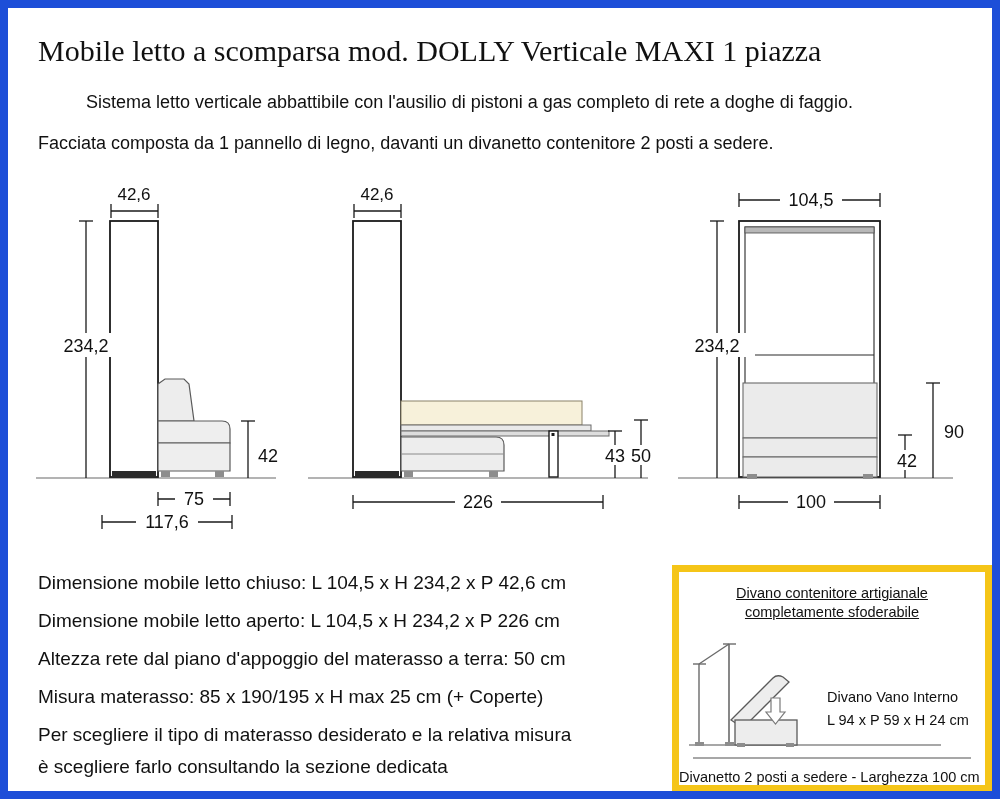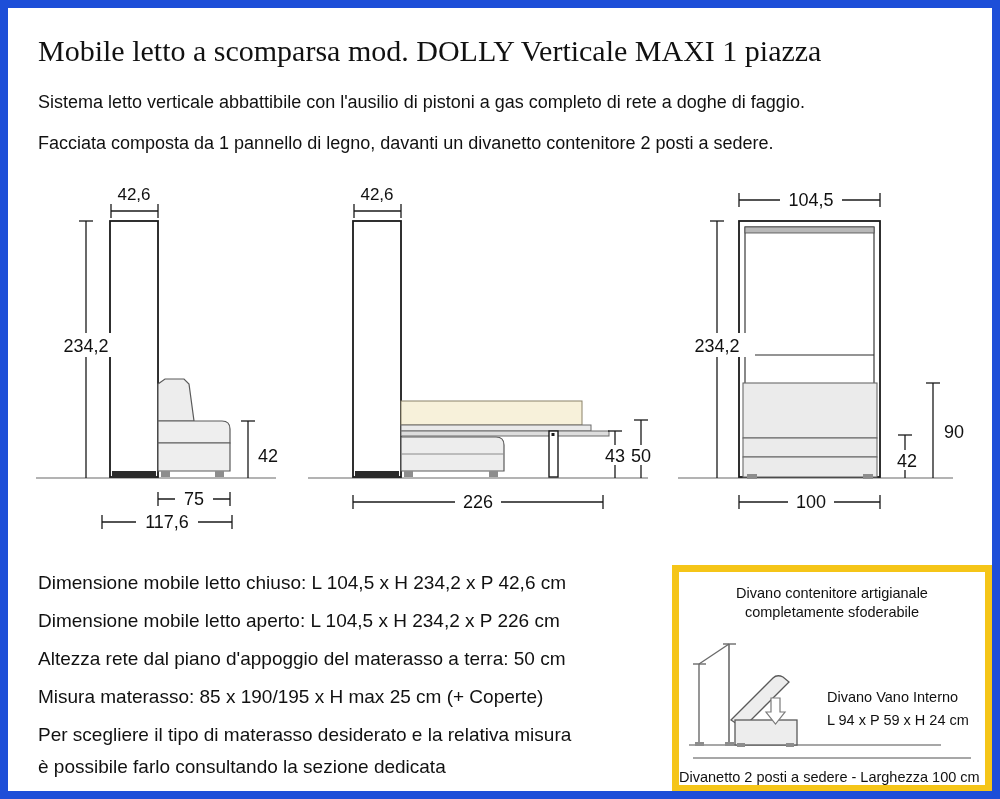--- a/index.html
+++ b/index.html
@@ -31,21 +31,21 @@
     white-space: nowrap;
   }
   .subtitle {
     position: absolute;
     left: 30px;
     font-family: "Liberation Sans", sans-serif;
     font-size: 18px;
     color: #111111;
     white-space: nowrap;
   }
-  #sub1 { top: 84px; }
+  #sub1 { top: 84px; margin-left: 48px; }
   #sub2 { top: 125px; }
 
   
   #drawings {
     position: absolute;
     left: 0;
     top: 0;
     width: 1000px;
     height: 545px;
   }
@@ -74,20 +74,21 @@
   }
   #callout-head {
     position: absolute;
     left: 0;
     top: 12px;
     width: 100%;
     text-align: center;
     font-size: 14.5px;
     line-height: 19px;
     color: #111111;
+    text-decoration: underline;
   }
   #callout-head span { display: block; }
   .callout-measure {
     position: absolute;
     left: 148px;
     font-size: 14.5px;
     color: #111111;
     white-space: nowrap;
   }
   #cm1 { top: 117px; }
@@ -259,21 +260,21 @@
       <rect x="780" y="484" width="46" height="20" fill="#ffffff" stroke="none"></rect>
       <text class="dimtext" x="803" y="500" font-size="18" text-anchor="middle">100</text>
     </g>
   </svg>
 
   <div class="spec-line" style="top:556px">Dimensione mobile letto chiuso: L 104,5 x H 234,2 x P 42,6 cm</div>
   <div class="spec-line" style="top:594px">Dimensione mobile letto aperto: L 104,5 x H 234,2 x P 226 cm</div>
   <div class="spec-line" style="top:632px">Altezza rete dal piano d'appoggio del materasso a terra: 50 cm</div>
   <div class="spec-line" style="top:670px">Misura materasso: 85 x 190/195 x H max 25 cm (+ Coperte)</div>
   <div class="spec-line" style="top:708px">Per scegliere il tipo di materasso desiderato e la relativa misura</div>
-  <div class="spec-line" style="top:740px">è possibile farlo consultando la sezione dedicata</div>
+  <div class="spec-line" style="top:740px">è scegliere farlo consultando la sezione dedicata</div>
 
   <div id="callout">
 
     <div id="callout-head">
       <span>Divano contenitore artigianale</span>
       <span>completamente sfoderabile</span>
     </div>
 
     <svg id="callout-svg" viewBox="0 0 306 213">
 

